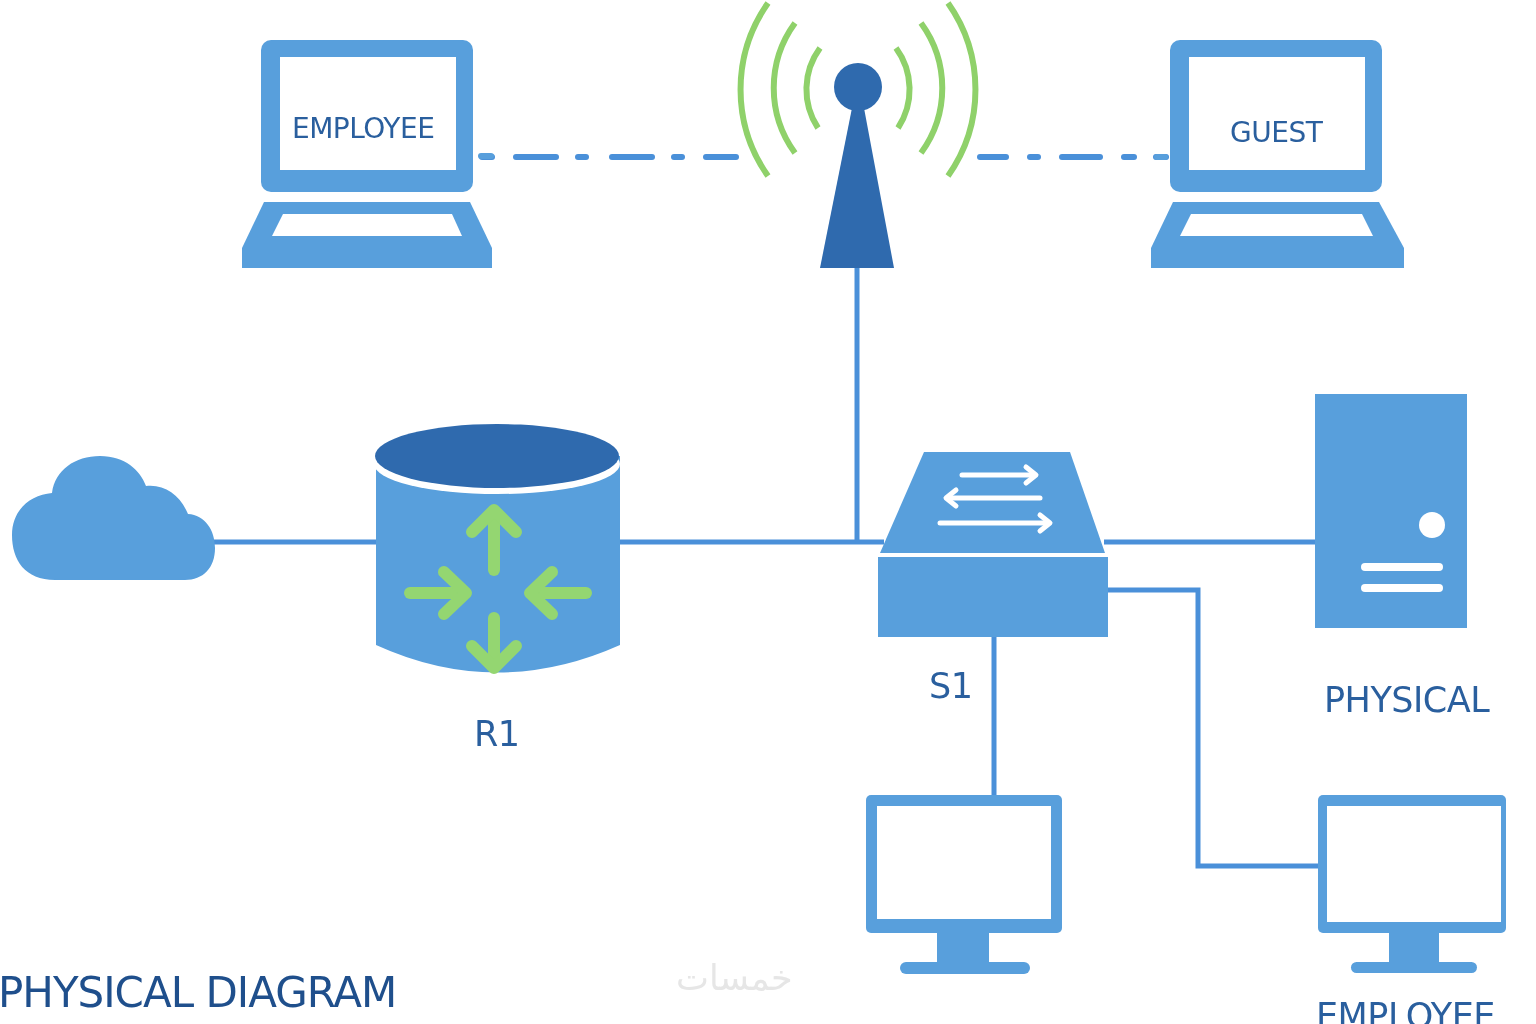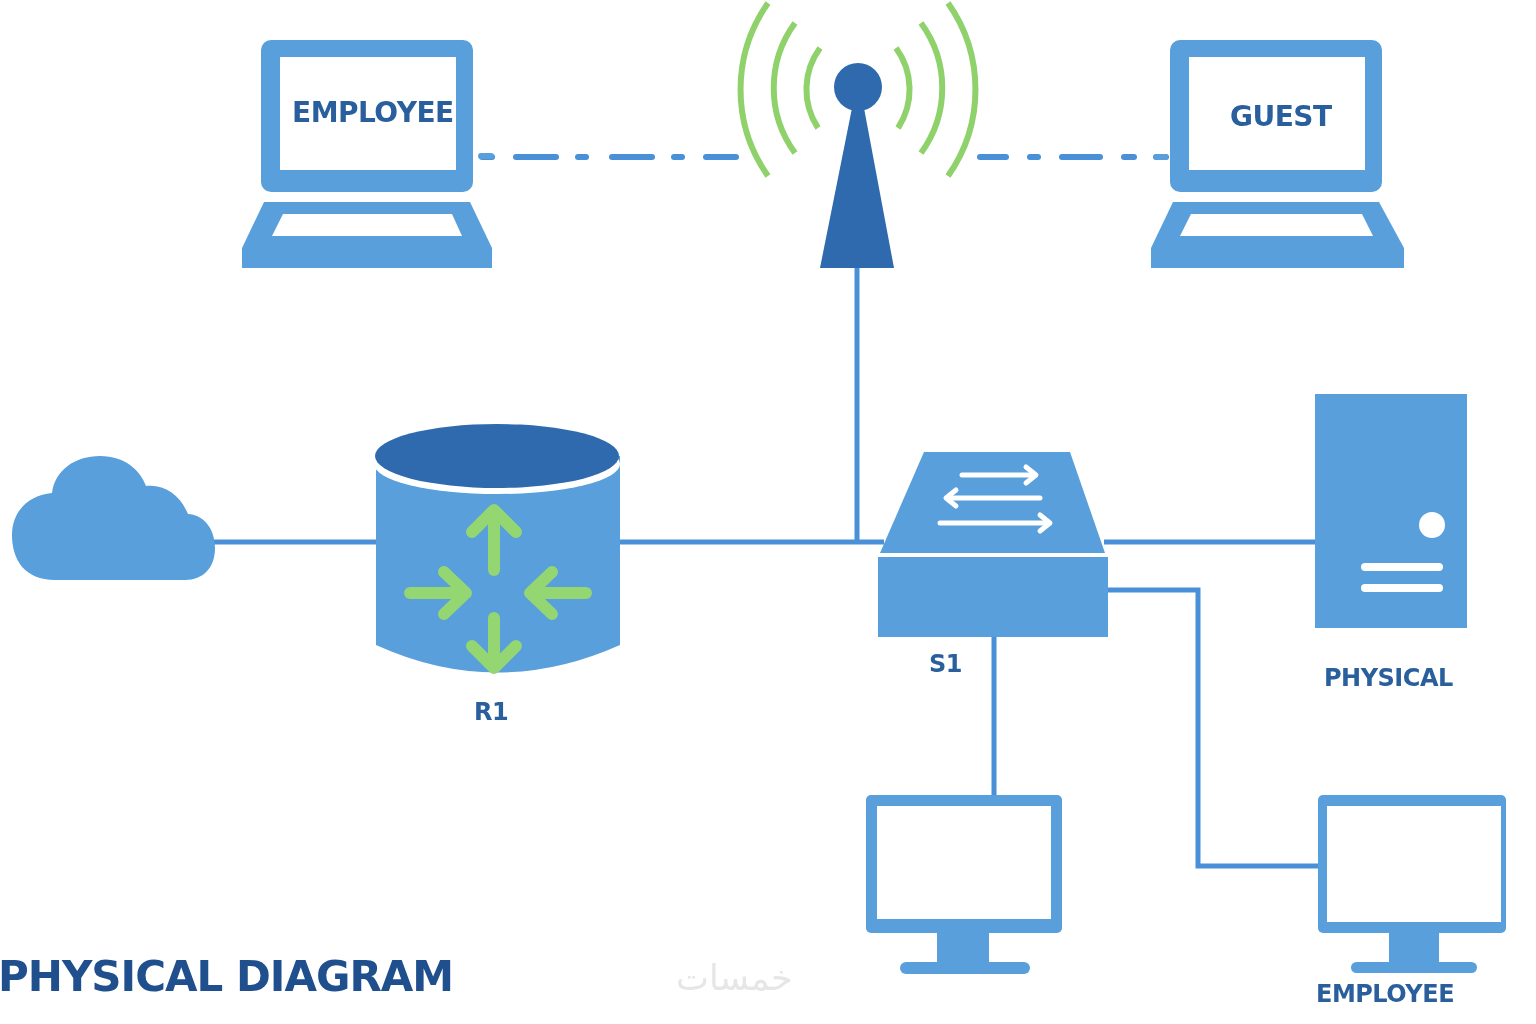--- a/index.html
+++ b/index.html
@@ -1,20 +1,20 @@
 <!DOCTYPE html>
 <html><head>
   <meta charset="utf-8">
   <style>
     html, body { margin: 0; padding: 0; background: #ffffff; }
     body { width: 1536px; height: 1024px; position: relative; overflow: hidden; }
     svg.diagram { position: absolute; left: 0; top: 0; }
-    .lbl { position: absolute; font-family: "DejaVu Sans", sans-serif; font-weight: bold; color: #2a5f9e; letter-spacing: -0.5px; white-space: nowrap; }
+    .lbl { position: absolute; font-family: "DejaVu Sans", sans-serif; font-weight: normal; color: #2a5f9e; letter-spacing: -0.5px; white-space: nowrap; margin-top: 16px; }
     .screen-lbl { font-size: 28px; }
-    .node-lbl { font-size: 24px; }
+    .node-lbl { font-size: 35px; }
     .title-lbl { font-size: 42px; color: #1f4f8c; letter-spacing: -1px; }
     .watermark { position: absolute; font-family: "DejaVu Sans", sans-serif; font-size: 35px; color: #e6e6e6; white-space: nowrap; }
   </style>
 </head>
 <body>
 
 <svg class="diagram" width="1536" height="1024" viewBox="0 0 1536 1024">
   <defs>
     <marker id="ah" viewBox="0 0 10 10" refX="5" refY="5" markerWidth="4" markerHeight="4" orient="auto"></marker>
   </defs>

